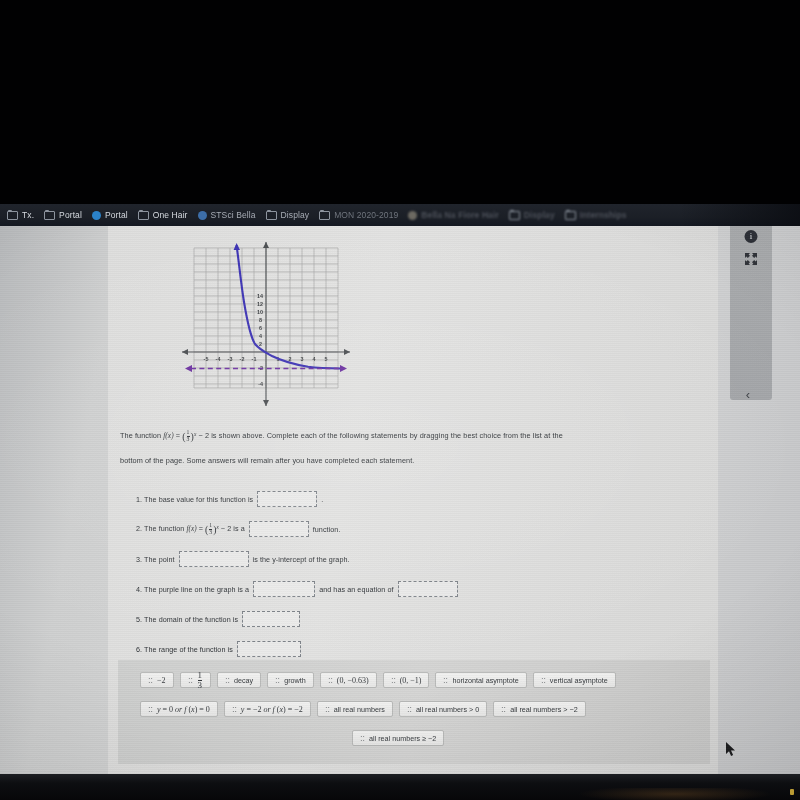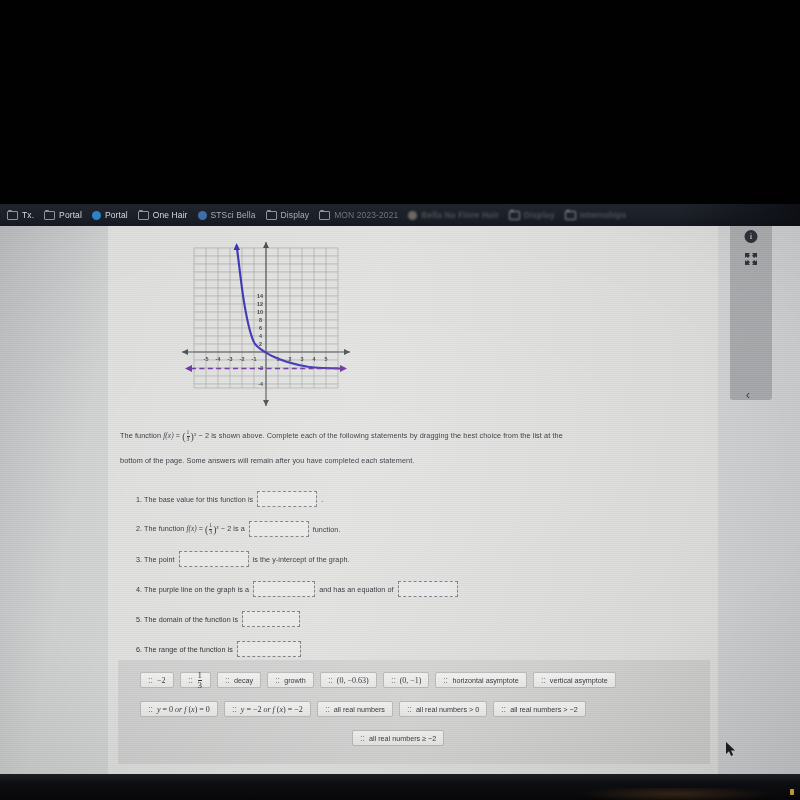--- a/index.html
+++ b/index.html
@@ -253,21 +253,21 @@
       <div class="bm dim">
         <span class="glyph round blue2"></span>
         <span class="bm-label">STSci Bella</span>
       </div>
       <div class="bm dim">
         <span class="glyph"></span>
         <span class="bm-label">Display</span>
       </div>
       <div class="bm dim2">
         <span class="glyph"></span>
-        <span class="bm-label">MON 2023-2021</span>
+        <span class="bm-label">MON 2020-2019</span>
       </div>
       <div class="bm dim3">
         <span class="glyph round gray"></span>
         <span class="bm-label">Bella Na Fiore Hair</span>
       </div>
       <div class="bm dim3">
         <span class="glyph"></span>
         <span class="bm-label">Display</span>
       </div>
       <div class="bm dim3">

